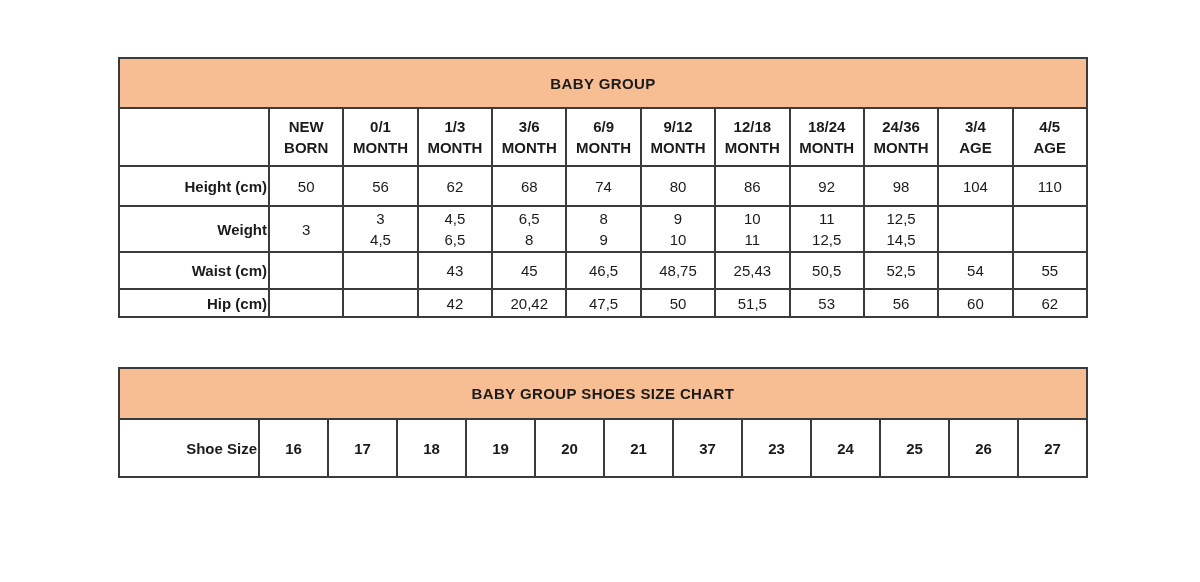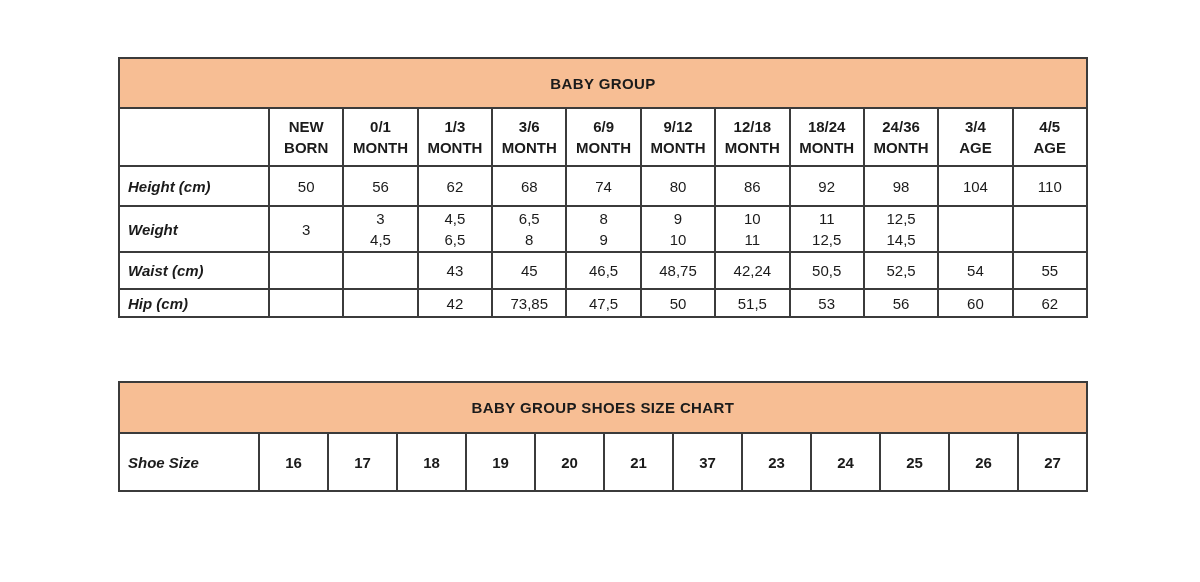--- a/index.html
+++ b/index.html
@@ -8,21 +8,21 @@
   .canvas { position: relative; width: 1200px; height: 582px; background: #ffffff; overflow: hidden; }
 
   table.tbl {
     position: absolute;
     left: 118px;
     width: 970px;
     border-collapse: collapse;
     table-layout: fixed;
   }
   .t1 { top: 57px; }
-  .t2 { top: 381px; }
+  .t2 { top: 367px; }
 
   .tbl th, .tbl td {
     border: 2px solid var(--border, #3b3b3b);
     vertical-align: middle;
     font-size: 15px;
     line-height: 1.4;
     overflow: hidden;
   }
 
   .banner {
@@ -38,25 +38,24 @@
 
   .colhead {
     height: 58px;
     text-align: center;
     font-weight: bold;
     white-space: pre-line;
     background: #ffffff;
   }
 
   .rowlbl {
-    text-align: left;
+    text-align: right;
     font-weight: bold;
     padding-left: 8px;
     background: #ffffff;
-    font-style: italic;
   }
 
   td.c {
     text-align: center;
     font-weight: normal;
     white-space: pre-line;
     background: #ffffff;
   }
   td.cb { font-weight: bold; }
 
@@ -147,32 +146,32 @@
       <td class="c"></td>
     </tr>
     <tr class="r-waist">
       <th class="rowlbl">Waist (cm)</th>
       <td class="c"></td>
       <td class="c"></td>
       <td class="c">43</td>
       <td class="c">45</td>
       <td class="c">46,5</td>
       <td class="c">48,75</td>
-      <td class="c">42,24</td>
+      <td class="c">25,43</td>
       <td class="c">50,5</td>
       <td class="c">52,5</td>
       <td class="c">54</td>
       <td class="c">55</td>
     </tr>
     <tr class="r-hip">
       <th class="rowlbl">Hip (cm)</th>
       <td class="c"></td>
       <td class="c"></td>
       <td class="c">42</td>
-      <td class="c">73,85</td>
+      <td class="c">20,42</td>
       <td class="c">47,5</td>
       <td class="c">50</td>
       <td class="c">51,5</td>
       <td class="c">53</td>
       <td class="c">56</td>
       <td class="c">60</td>
       <td class="c">62</td>
     </tr>
   </tbody>
     </table>

